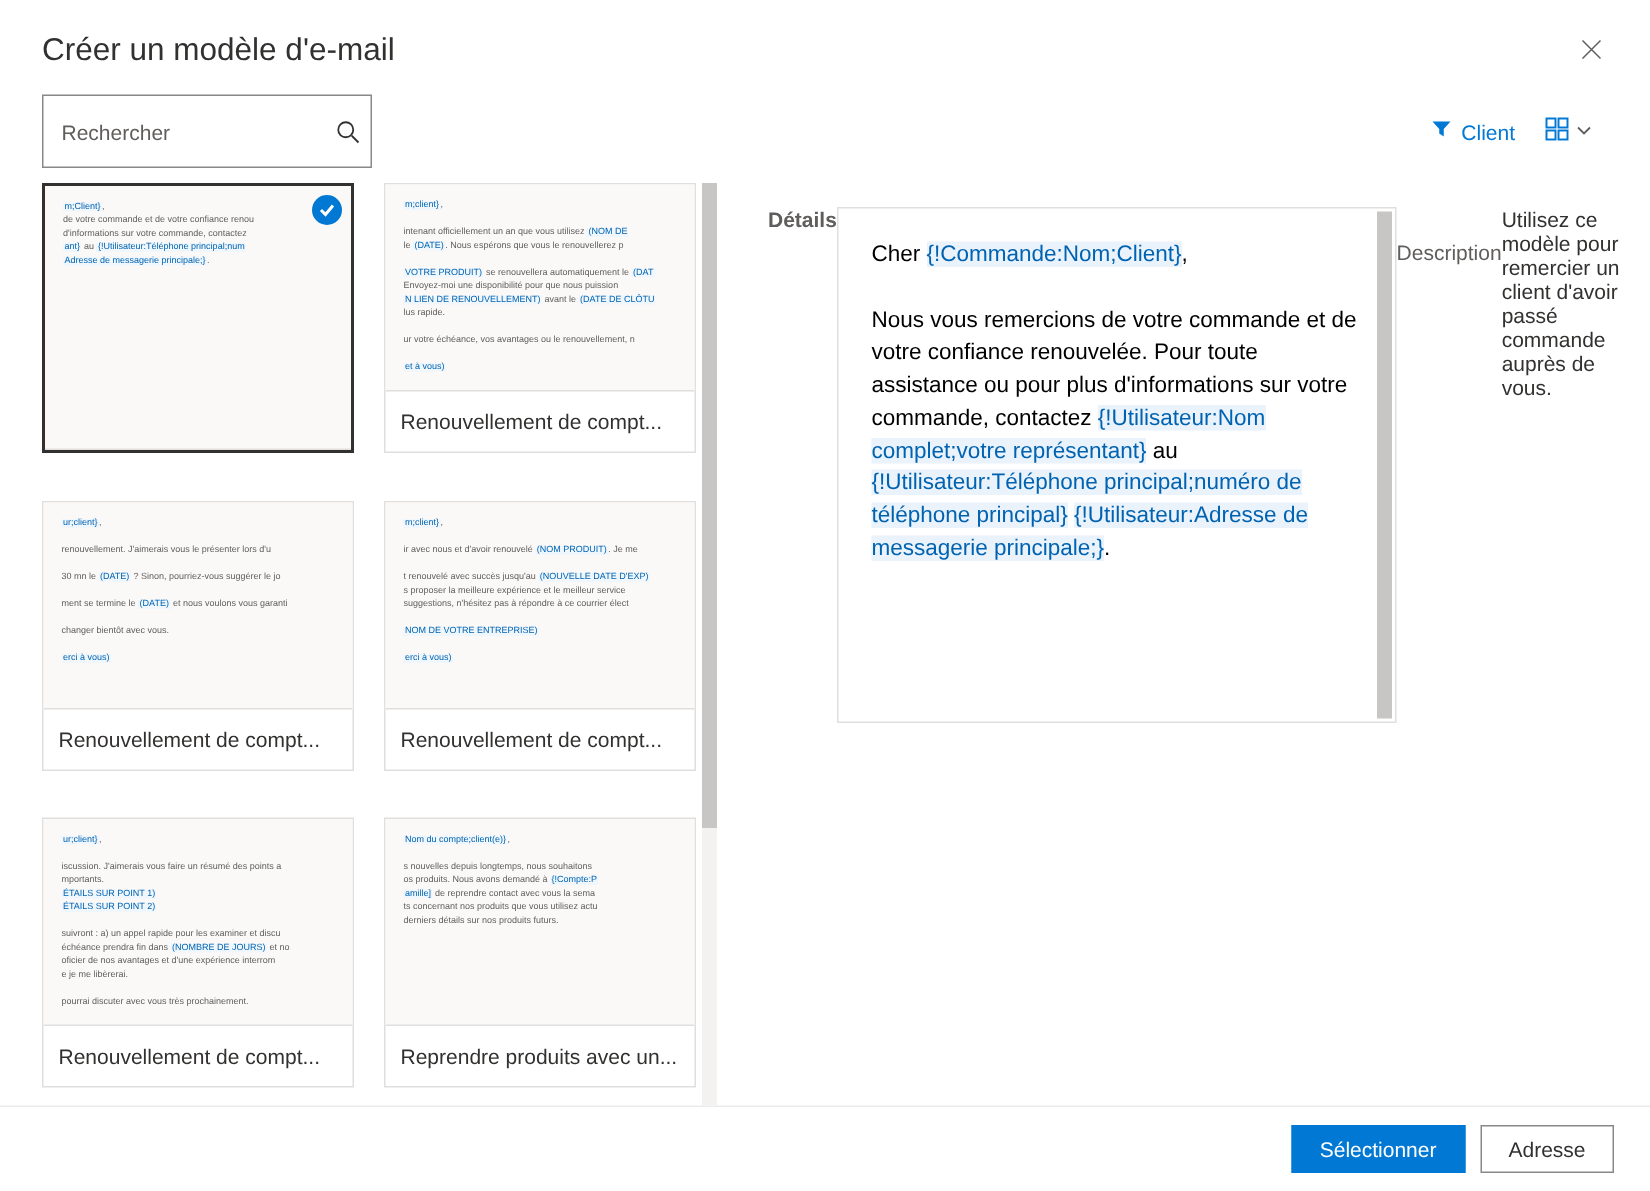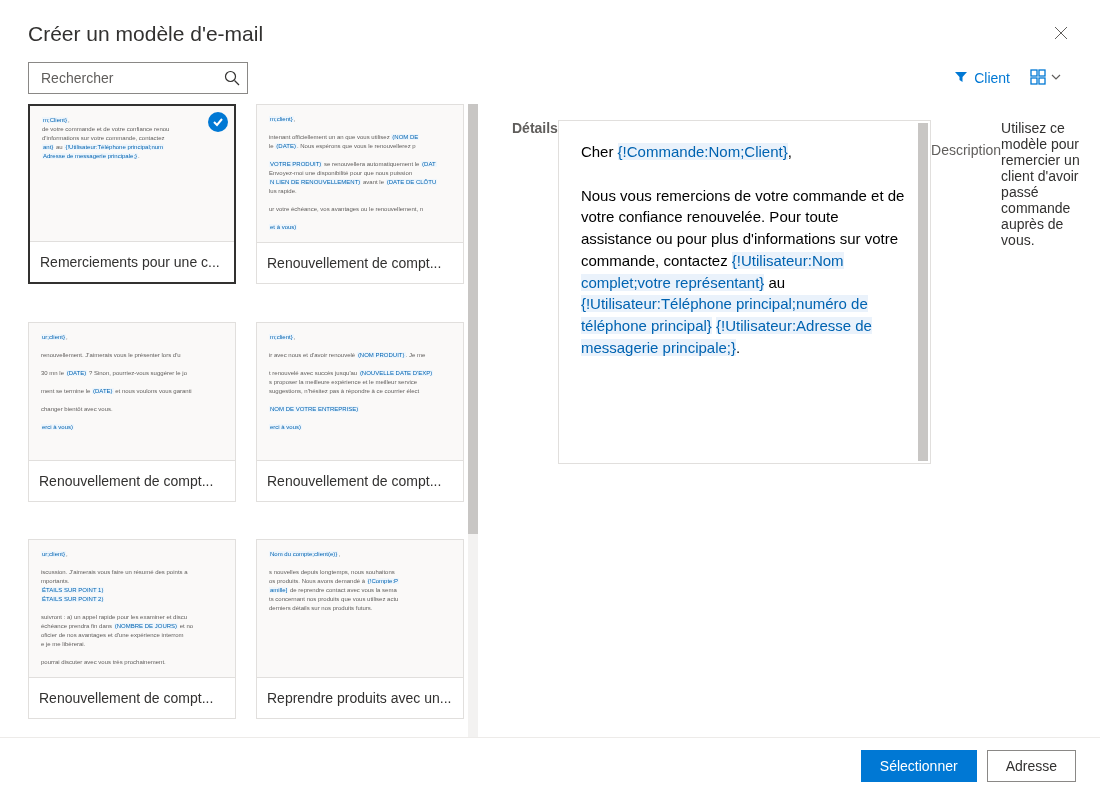--- a/index.html
+++ b/index.html
@@ -32,21 +32,21 @@
       align-items: center;
       padding: 0 28px 10px 28px;
       gap: 8px;
     }
     .search-wrap {
       position: relative;
       width: 220px;
     }
     .search-input {
       width: 100%;
-      height: 32px;
+      height: 49px;
       border: 1px solid #8a8886;
       padding: 0 32px 0 12px;
       font-size: 14px;
       color: #323130;
       outline: none;
     }
     .search-input::placeholder { color: #605e5c; }
     .search-icon {
       position: absolute;
       right: 8px;
@@ -303,21 +303,20 @@
             de votre commande et de votre confiance renou<br>
             d'informations sur votre commande, contactez <br>
             <span class="merge">ant}</span> au <span class="merge">{!Utilisateur:Téléphone principal;num</span><br>
             <span class="merge">Adresse de messagerie principale;}</span>.
             <div class="selected-badge">
               <svg viewBox="0 0 12 12">
                   <path d="M2 6 L5 9 L10 3" stroke="#fff" stroke-width="2" fill="none"></path>
                 </svg>
             </div>
           </div>
-          <div class="card-label">Remerciements pour une c...</div>
         </div>
 
         <div class="card">
           <div class="card-preview">
             <span class="merge">m;client}</span>,<br><br>
             intenant officiellement un an que vous utilisez <span class="merge">(NOM DE</span><br>
             le <span class="merge">(DATE)</span>. Nous espérons que vous le renouvellerez p<br><br>
             <span class="merge">VOTRE PRODUIT)</span> se renouvellera automatiquement le <span class="merge">(DAT</span><br>
             Envoyez-moi une disponibilité pour que nous puission<br>
             <span class="merge">N LIEN DE RENOUVELLEMENT)</span> avant le <span class="merge">(DATE DE CLÔTU</span><br>

